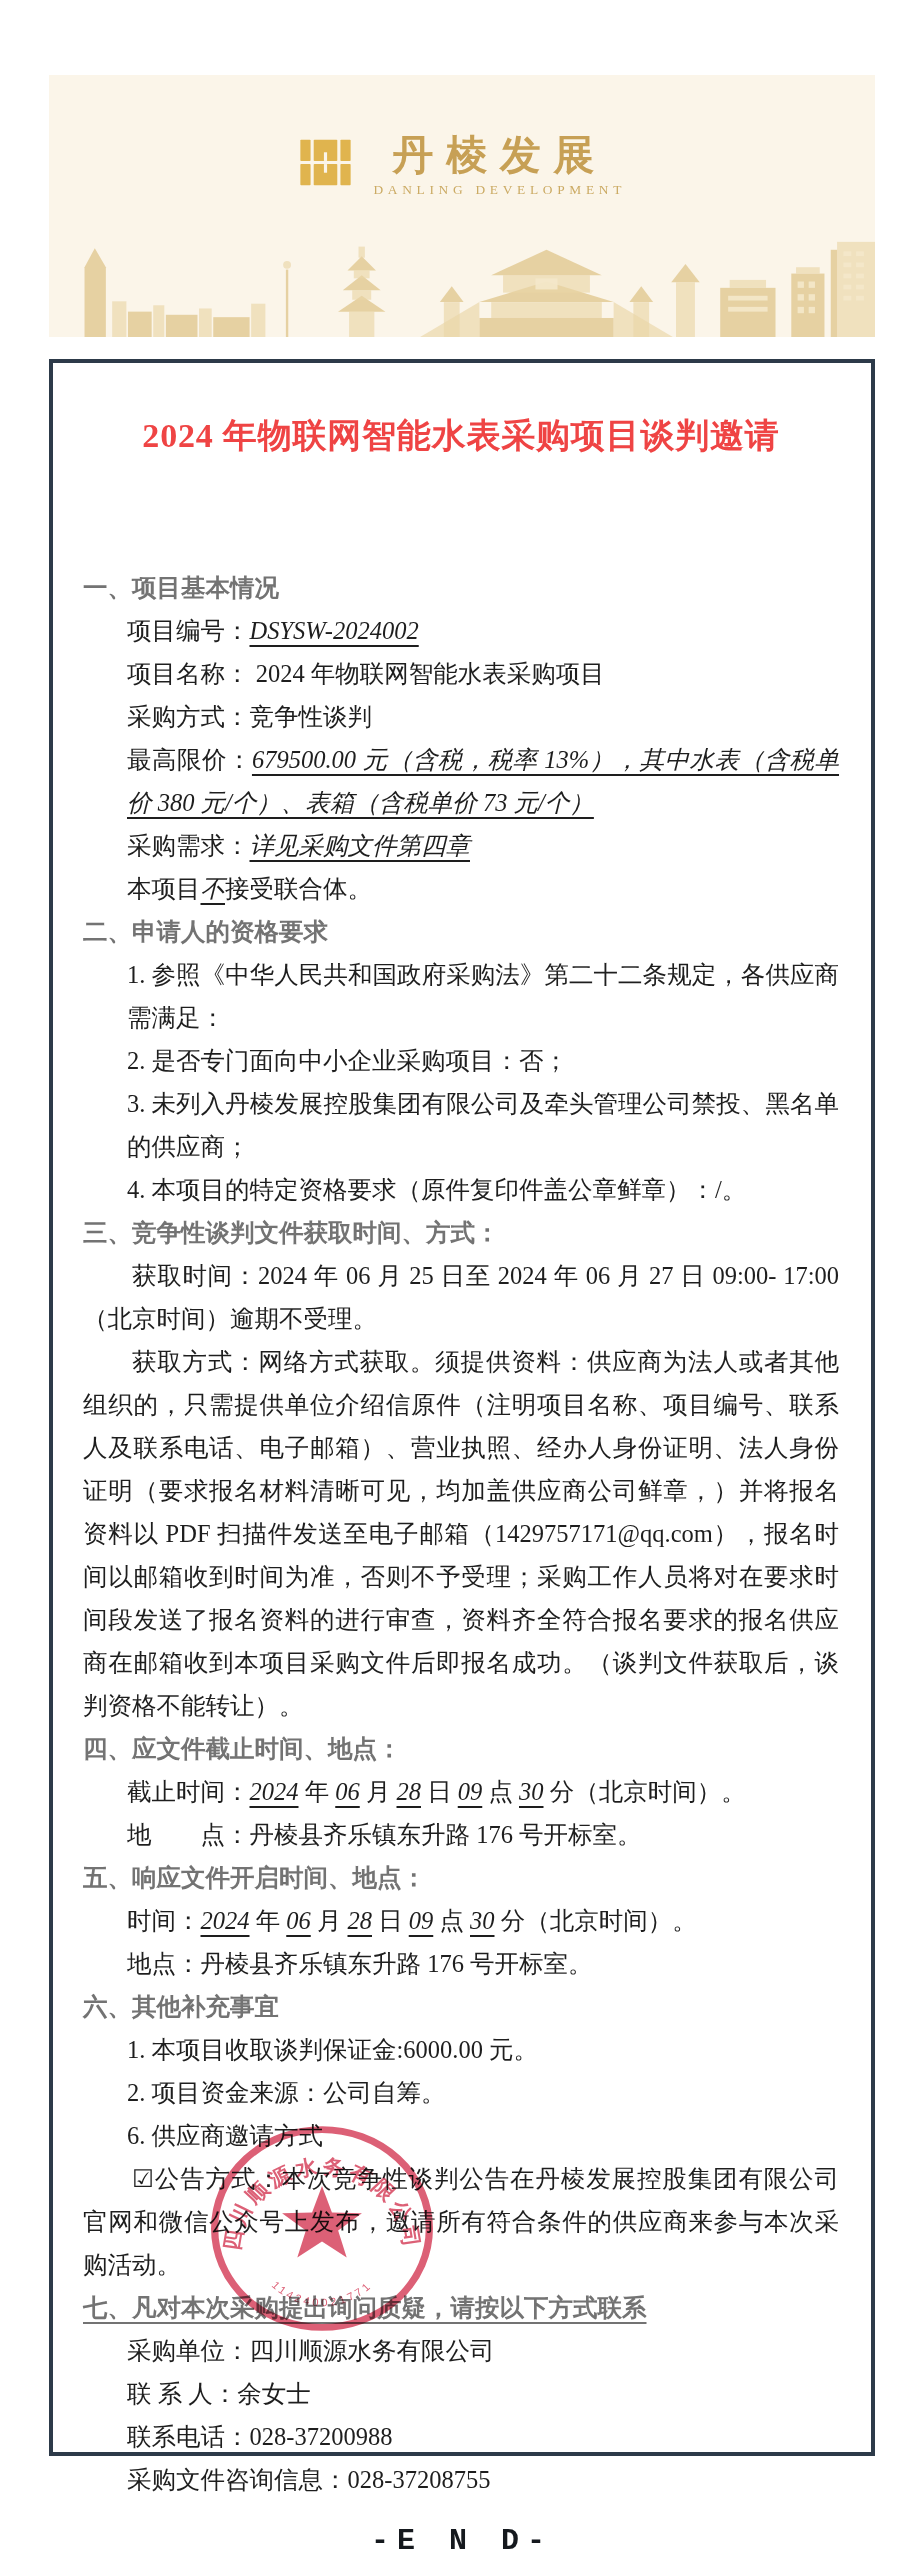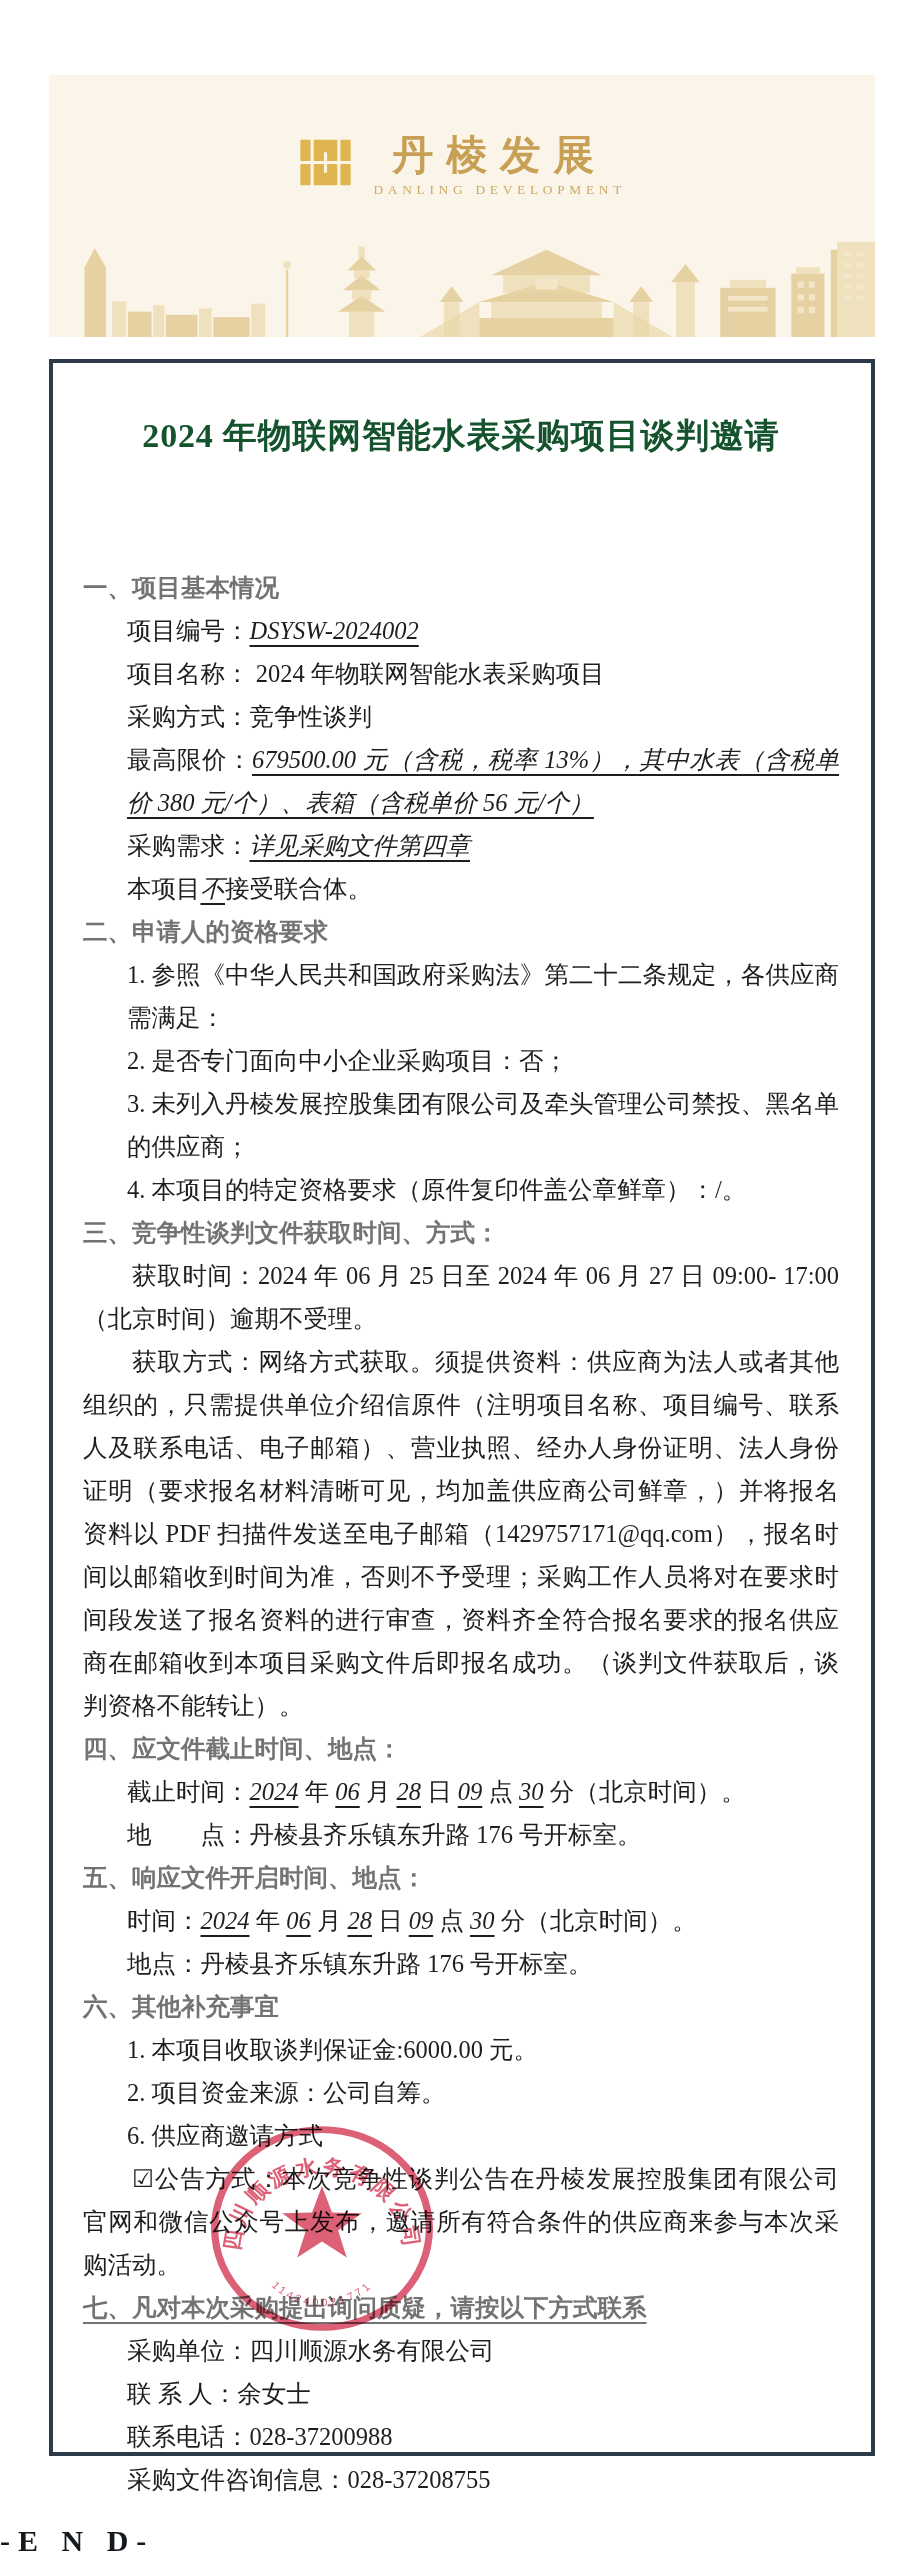--- a/index.html
+++ b/index.html
@@ -14,36 +14,36 @@
   .logo-cn{font-size:41px;line-height:46px;letter-spacing:12.6px;color:#c7a055;font-weight:bold;
            font-family:"Liberation Serif","DejaVu Serif",serif;}
   .logo-en{font-size:13.4px;line-height:19px;letter-spacing:4.7px;color:#cbaa63;margin-top:1.6px;
            font-family:"Liberation Serif","DejaVu Serif",serif;text-align:right;}
   .skyline{position:absolute;left:0;bottom:0;width:826px;height:111px;display:block;}
 
   
   .doc-box{position:absolute;left:49px;top:359px;width:826px;height:2097px;box-sizing:border-box;
            border:4.7px solid #2d3a49;background:#ffffff;padding:0 32px 0 30px;}
   .doc-title{margin:49px 0 0 0;text-align:center;font-size:34px;line-height:47px;font-weight:bold;
-             letter-spacing:0.8px;color:#14532d;font-family:Liberation Serif, serif;}
+             letter-spacing:0.8px;color:#ef4444;font-family:Liberation Serif, serif;}
   .doc-body{margin-top:107px;font-size:24.5px;line-height:43px;color:#1e1e1e;text-align:justify;}
   .doc-body p{margin:0;}
   .doc-body p.h{font-family:"Liberation Sans","DejaVu Sans",sans-serif;font-weight:bold;color:#737373;}
   .doc-body p.pad{padding-left:44px;}
   .doc-body p.first{text-indent:49px;}
   .u{text-decoration:underline;text-decoration-thickness:1.6px;text-underline-offset:5.5px;font-style:italic;}
   p.hu span{text-decoration:underline;text-decoration-thickness:2px;text-underline-offset:6.3px;}
 
   
   .stamp{position:absolute;left:156px;top:1759px;width:226px;height:213px;opacity:.88;
          mix-blend-mode:multiply;pointer-events:none;}
 
   
-  .end-mark{position:absolute;left:0;top:2524px;width:100%;
-            font-family:Liberation Serif, serif;font-weight:bold;
+  .end-mark{position:absolute;left:0;top:2524px;width:100%;text-align:center;
+            font-family:Liberation Mono, monospace;font-weight:bold;
             font-size:30px;letter-spacing:8px;color:#15191e;}
 </style>
 </head>
 <body>
 
 <div class="page">
 
   <div class="header-band">
     <div class="logo">
       <svg class="logo-icon" viewBox="0 0 70 70">
@@ -130,21 +130,21 @@
     </svg>
   </div>
 
   <div class="doc-box">
     <h1 class="doc-title">2024 年物联网智能水表采购项目谈判邀请</h1>
     <div class="doc-body" id="doc-body">
         <p class="h none"><span>一、项目基本情况</span></p>
         <p class="b pad"><span>项目编号：</span><span class="u">DSYSW-2024002</span></p>
         <p class="b pad"><span>项目名称： 2024 年物联网智能水表采购项目</span></p>
         <p class="b pad"><span>采购方式：竞争性谈判</span></p>
-        <p class="b pad"><span>最高限价：</span><span class="u">679500.00 元（含税，税率 13%），其中水表（含税单价 380 元/个）、表箱（含税单价 56 元/个）</span></p>
+        <p class="b pad"><span>最高限价：</span><span class="u">679500.00 元（含税，税率 13%），其中水表（含税单价 380 元/个）、表箱（含税单价 73 元/个）</span></p>
         <p class="b pad"><span>采购需求：</span><span class="u">详见采购文件第四章</span></p>
         <p class="b pad"><span>本项目</span><span class="u">不</span><span>接受联合体。</span></p>
         <p class="h none"><span>二、申请人的资格要求</span></p>
         <p class="b pad"><span>1. 参照《中华人民共和国政府采购法》第二十二条规定，各供应商需满足：</span></p>
         <p class="b pad"><span>2. 是否专门面向中小企业采购项目：否；</span></p>
         <p class="b pad"><span>3. 未列入丹棱发展控股集团有限公司及牵头管理公司禁投、黑名单的供应商；</span></p>
         <p class="b pad"><span>4. 本项目的特定资格要求（原件复印件盖公章鲜章）：/。</span></p>
         <p class="h none"><span>三、竞争性谈判文件获取时间、方式：</span></p>
         <p class="b first"><span>获取时间：2024 年 06 月 25 日至 2024 年 06 月 27 日 09:00- 17:00（北京时间）逾期不受理。</span></p>
         <p class="b first"><span>获取方式：网络方式获取。须提供资料：供应商为法人或者其他组织的，只需提供单位介绍信原件（注明项目名称、项目编号、联系人及联系电话、电子邮箱）、营业执照、经办人身份证明、法人身份证明（要求报名材料清晰可见，均加盖供应商公司鲜章，）并将报名资料以 PDF 扫描件发送至电子邮箱（1429757171@qq.com），报名时间以邮箱收到时间为准，否则不予受理；采购工作人员将对在要求时间段发送了报名资料的进行审查，资料齐全符合报名要求的报名供应商在邮箱收到本项目采购文件后即报名成功。（谈判文件获取后，谈判资格不能转让）。</span></p>

